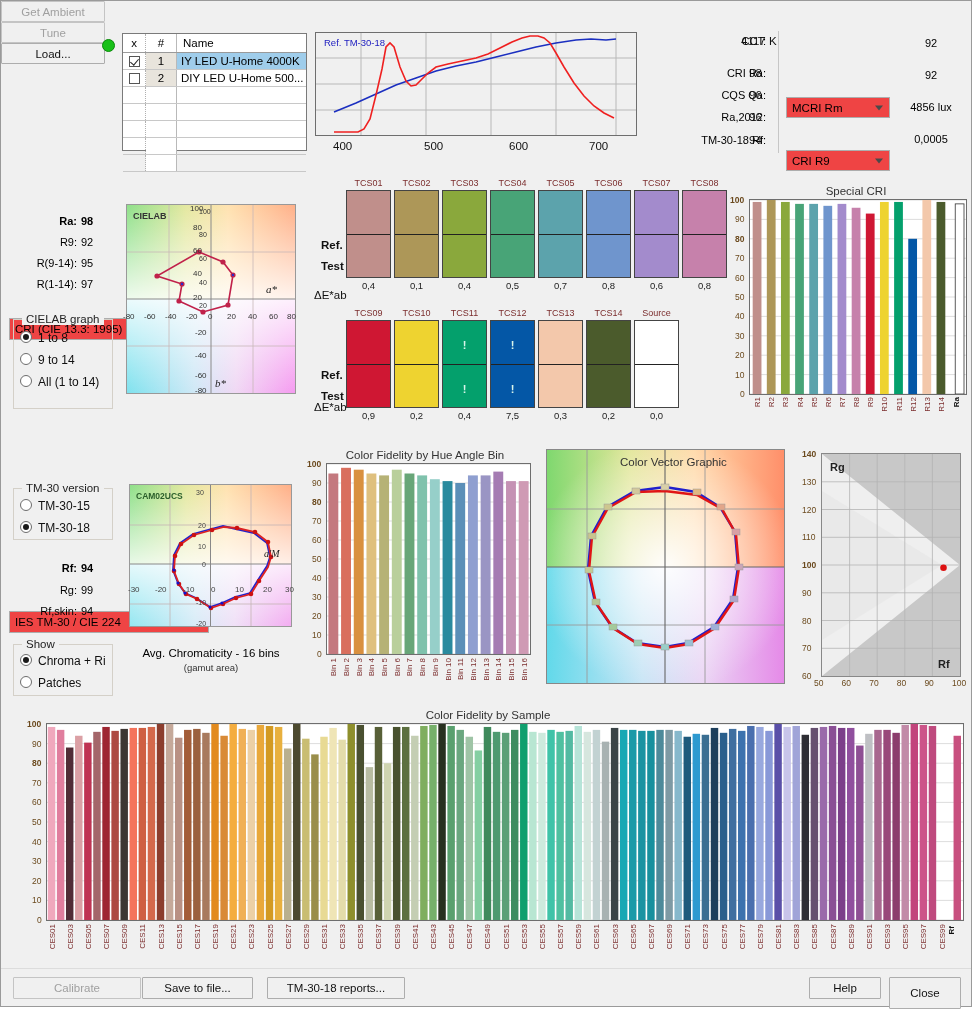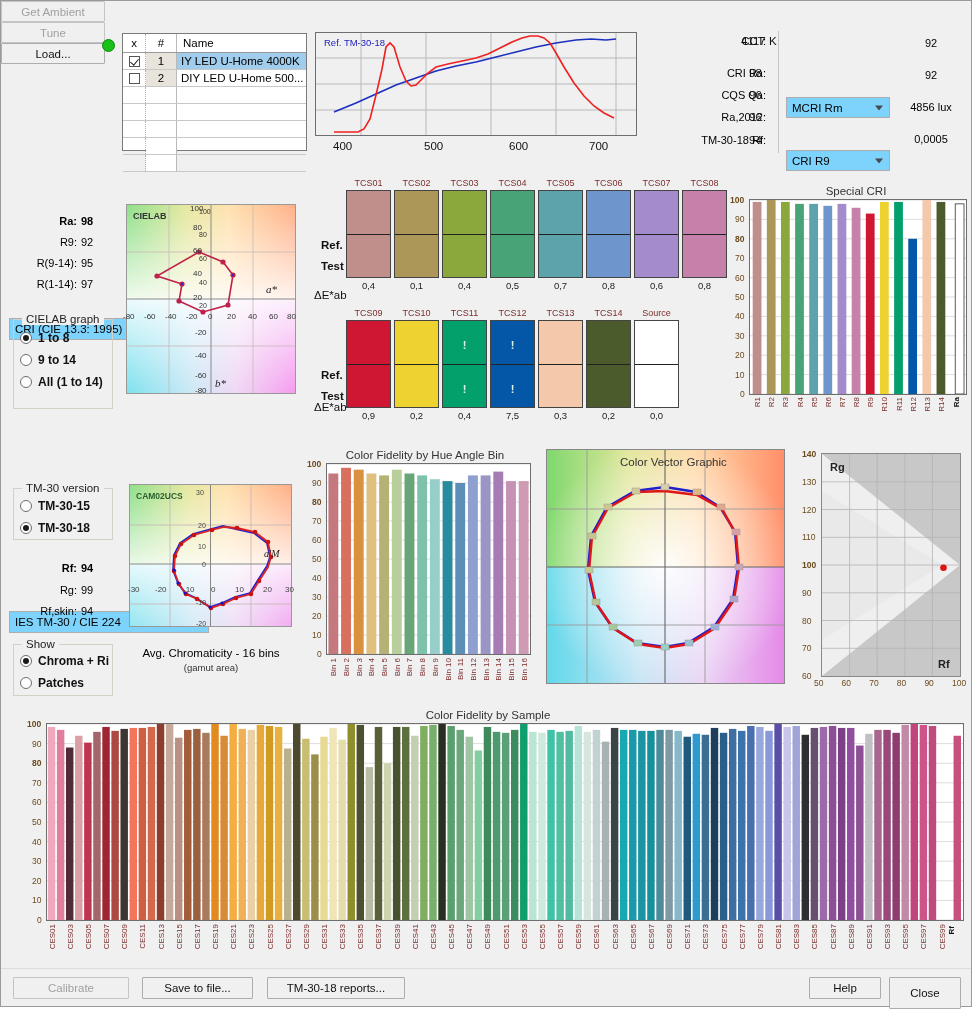--- a/index.html
+++ b/index.html
@@ -6,26 +6,26 @@
   body{width:974px;height:1009px;font-family:"Liberation Sans",sans-serif;font-size:11px;color:#000;overflow:hidden;}
   .win{position:absolute;left:0;top:0;width:972px;height:1007px;border:1px solid #9a9a9a;background:#f0f0f0;box-sizing:border-box;}
   
   .titlebar{position:absolute;left:0;top:0;width:100%;height:26px;background:#fff;border-bottom:1px solid #e6e6e6;box-sizing:border-box;}
   .titlebar .tt{position:absolute;left:32px;top:5px;font-size:12.5px;color:#111;}
   .appicon{position:absolute;left:9px;top:5px;width:16px;height:16px;}
   .closebtn{position:absolute;right:0;top:0;width:46px;height:25px;display:flex;align-items:center;justify-content:center;font-size:15px;color:#222;cursor:default;}
   
   .btn{background:#f0f0f0;border:1px solid #adadad;border-radius:1px;font-size:11.5px;color:#111;display:flex;align-items:center;justify-content:center;cursor:default;box-sizing:border-box;}
   .btn.disabled{color:#a0a0a0;border-color:#c4c4c4;background:#f0f0f0;}
-  .combo{background:#7dd3fc;border:1px solid #adadad;box-sizing:border-box;display:flex;align-items:center;padding-left:5px;font-size:11.5px;position:relative;cursor:default;}
+  .combo{background:#ef4444;border:1px solid #adadad;box-sizing:border-box;display:flex;align-items:center;padding-left:5px;font-size:11.5px;position:relative;cursor:default;}
   .combo .cv{flex:1;}
   .combo .ar{position:absolute;right:6px;top:50%;transform:translateY(-50%);width:0;height:0;border-left:4px solid transparent;border-right:4px solid transparent;border-top:5px solid #4a4a4a;}
   .gbox{position:absolute;border:1px solid #d4d0c8;box-sizing:border-box;}
   .gbox>.lg{position:absolute;top:-7px;left:8px;background:#f0f0f0;padding:0 4px;font-size:11.5px;color:#222;}
-  .radio{position:absolute;display:flex;align-items:center;font-size:12px;color:#111;cursor:default;font-weight:bold;}
+  .radio{position:absolute;display:flex;align-items:flex-start;font-size:12px;color:#111;cursor:default;}
   .radio .rb{width:12px;height:12px;border:1px solid #6d6d6d;border-radius:50%;background:#fff;margin-right:6px;box-sizing:border-box;position:relative;flex:none;}
   .radio.on .rb:after{content:"";position:absolute;left:2px;top:2px;width:6px;height:6px;border-radius:50%;background:#1a1a1a;}
   .lbl{position:absolute;font-size:11.5px;color:#111;white-space:nowrap;}
   .val{position:absolute;font-size:11.5px;color:#111;white-space:nowrap;}
   
   .tbl{position:absolute;left:121px;top:32px;width:185px;height:118px;background:#fff;border:1px solid #7a7a7a;box-sizing:border-box;}
   .tbl .hdr{height:18px;border-bottom:1px solid #9a9a9a;display:flex;font-size:11.5px;}
   .tbl .hdr div{display:flex;align-items:center;justify-content:center;}
   .c1{width:22px;border-right:1px dotted #b0b0b0;}
   .c2{width:30px;border-right:1px solid #b9b9b9;}
@@ -939,20 +939,20 @@
       <div style="position: absolute; left: 849.724px; top: 923px; transform: translateX(-50%);"><span class="vlab">CES89</span></div>
       <div style="position: absolute; left: 867.888px; top: 923px; transform: translateX(-50%);"><span class="vlab">CES91</span></div>
       <div style="position: absolute; left: 886.051px; top: 923px; transform: translateX(-50%);"><span class="vlab">CES93</span></div>
       <div style="position: absolute; left: 904.214px; top: 923px; transform: translateX(-50%);"><span class="vlab">CES95</span></div>
       <div style="position: absolute; left: 922.378px; top: 923px; transform: translateX(-50%);"><span class="vlab">CES97</span></div>
       <div style="position: absolute; left: 940.541px; top: 923px; transform: translateX(-50%);"><span class="vlab">CES99</span></div>
       <div style="position: absolute; left: 950px; top: 923px; transform: translateX(-50%);"><span class="vlab" style="font-weight: bold; color: rgb(17, 17, 17);">Rf</span></div>
     </div>
 
   <div class="botbar">
-    <div class="btn disabled" style="position:absolute;left:12px;top:8px;width:116px;height:22px;">Calibrate</div>
+    <div class="btn disabled" style="position:absolute;left:12px;top:8px;width:128px;height:22px;">Calibrate</div>
     <div class="btn" style="position:absolute;left:141px;top:8px;width:111px;height:22px;">Save to file...</div>
     <div class="btn" style="position:absolute;left:266px;top:8px;width:138px;height:22px;">TM-30-18 reports...</div>
     <div class="btn" style="position:absolute;left:808px;top:8px;width:72px;height:22px;">Help</div>
     <div class="btn" style="position:absolute;left:888px;top:8px;width:72px;height:32px;">Close</div>
   </div>
 
 </div>
 
 </body></html>

